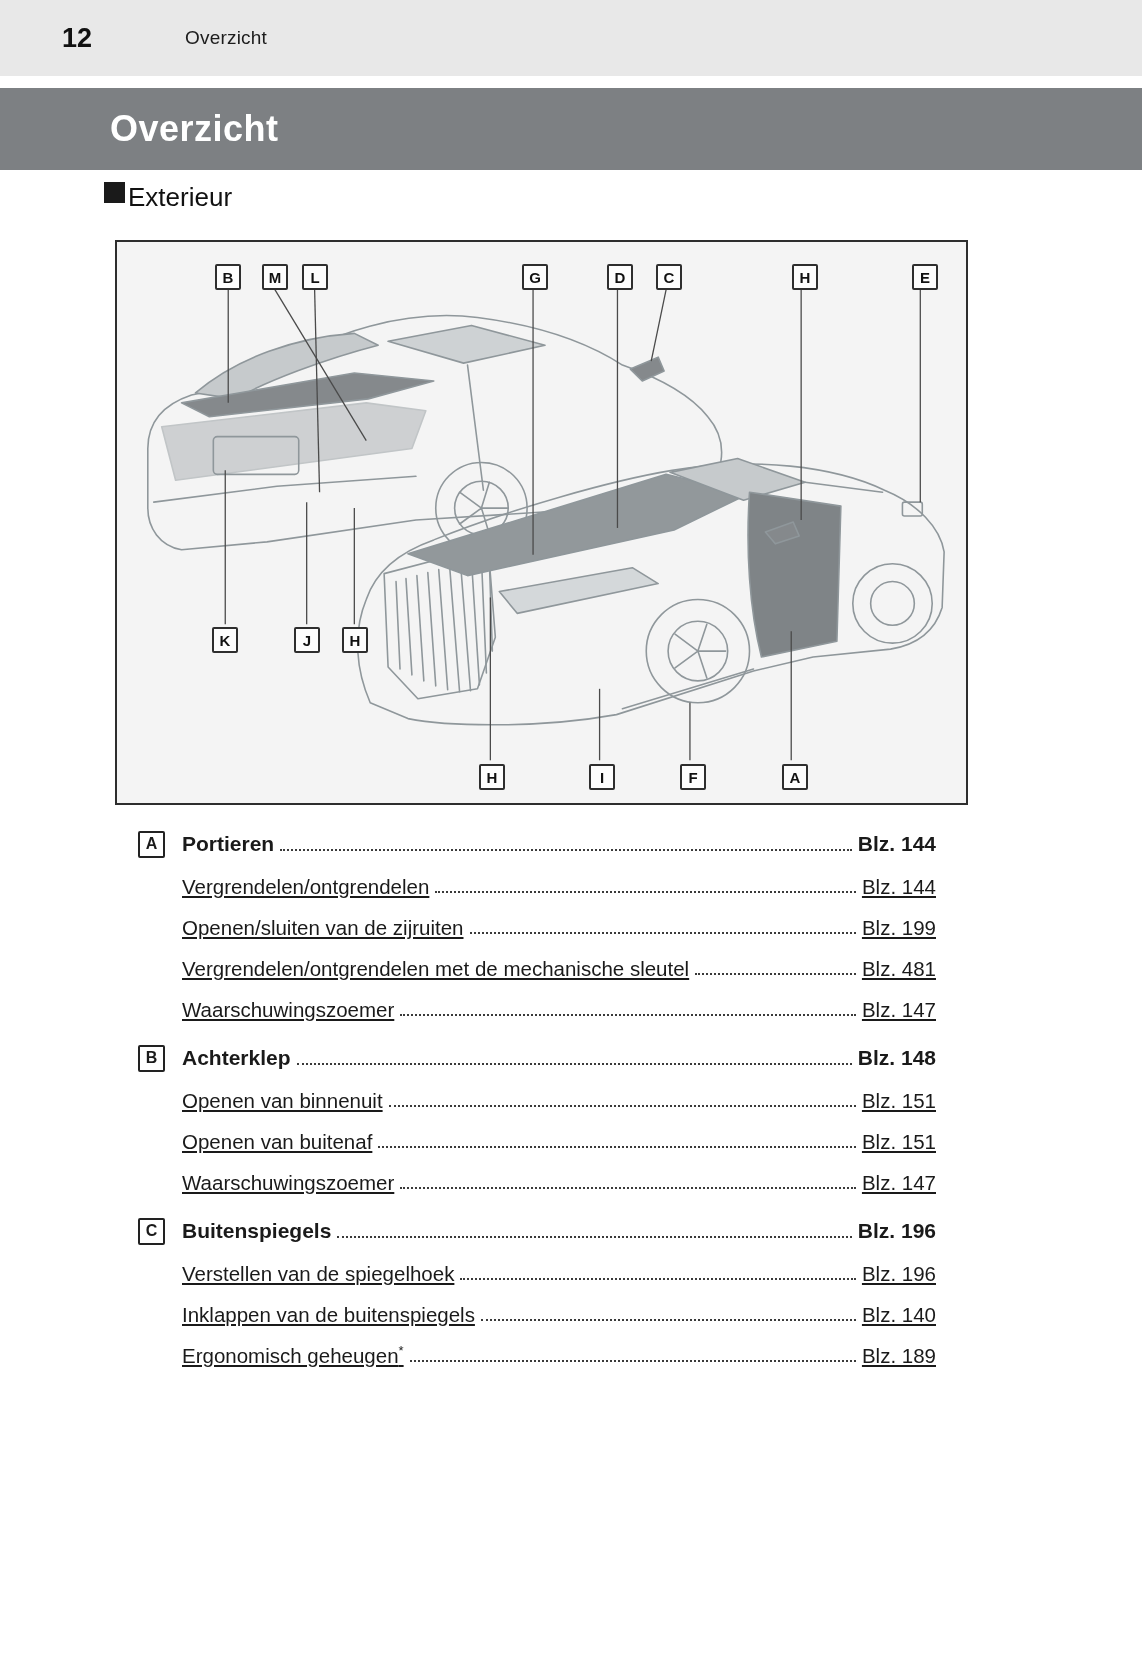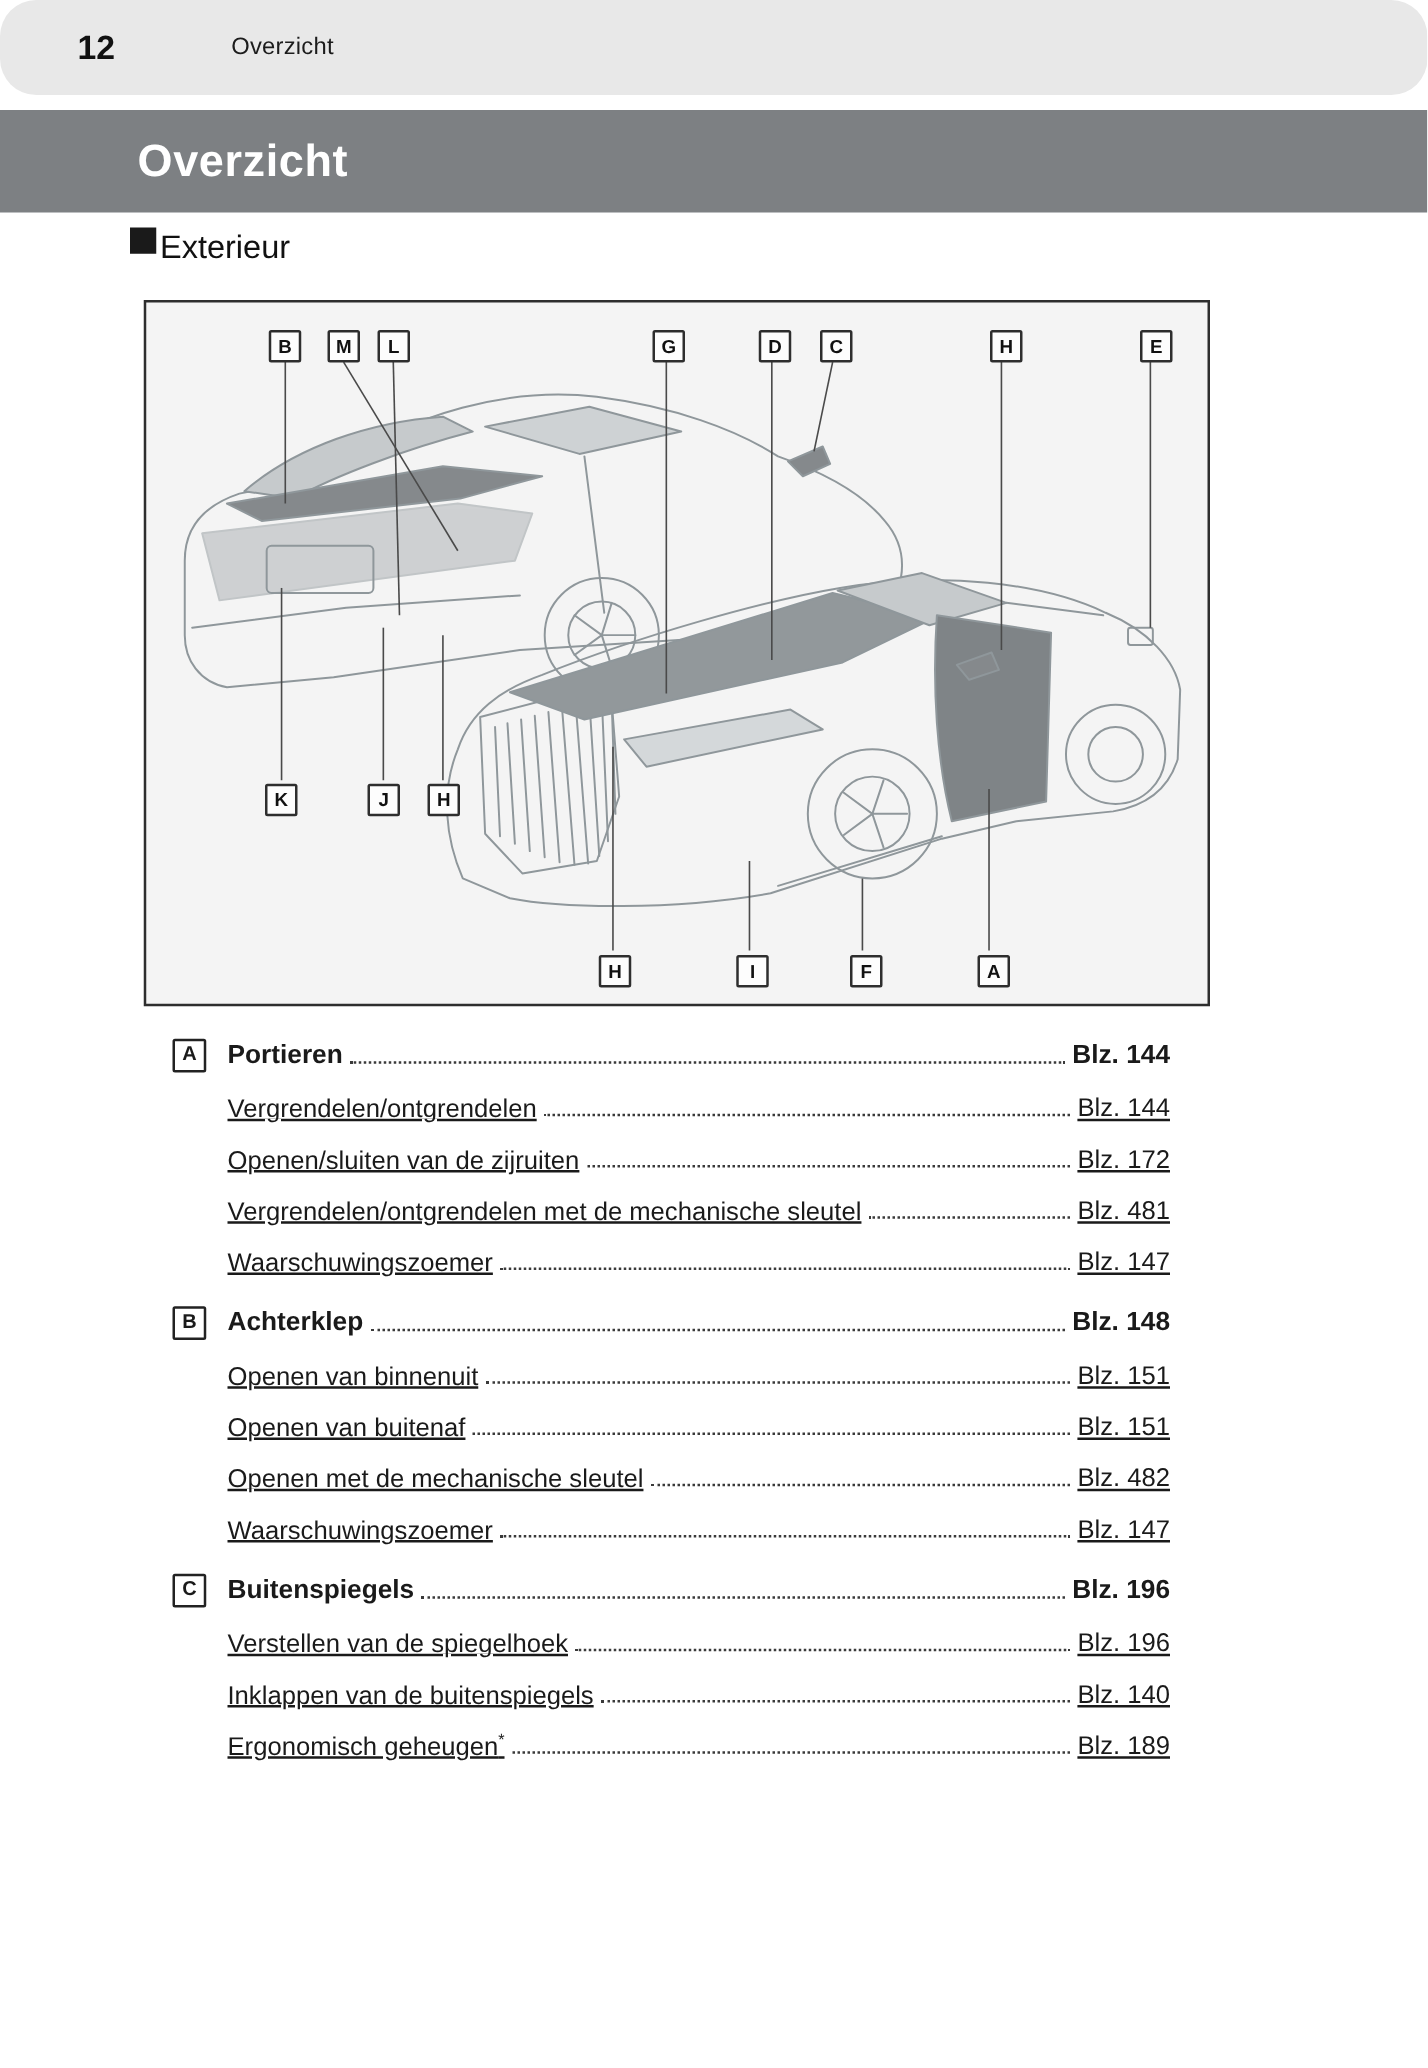--- a/index.html
+++ b/index.html
@@ -1,21 +1,21 @@
 <!DOCTYPE html>
 <html><head>
 <meta charset="utf-8">
 <style>
   * { margin:0; padding:0; box-sizing:border-box; }
   html,body { background:#ffffff; }
   body { font-family:"Liberation Sans", sans-serif; color:#1a1a1a; }
   .page { position:relative; width:1142px; height:1654px; margin:0 auto; background:#ffffff; overflow:hidden; }
 
   
-  .topbar { position:absolute; left:0; top:0; width:100%; height:76px; background:#e8e8e8;border-radius:29px; }
+  .topbar { position:absolute; left:0; top:0; width:100%; height:76px; background:#e8e8e8; }
   .pagenum { position:absolute; left:62px; top:0; line-height:76px; font-size:27px; font-weight:700; color:#111; }
   .running { position:absolute; left:185px; top:0; line-height:76px; font-size:19px; color:#1c1c1c; letter-spacing:.2px; }
 
   
   .banner { position:absolute; left:0; top:88px; width:100%; height:82px; background:#7d8083; }
   .banner-title { position:absolute; left:110px; top:0; line-height:82px; font-size:36px; font-weight:700; color:#ffffff; letter-spacing:.5px; }
 
   
   .section-head { position:absolute; left:104px; top:182px; height:36px; display:flex; font-size:26px; color:#111; }
   .sq { display:inline-block; width:21px; height:21px; background:#1a1a1a; margin-right:3px; }
@@ -141,21 +141,21 @@
       <span class="gpage">Blz. 144</span>
     </div>
     <div class="srow">
       <span class="slabel"><span>Vergrendelen/ontgrendelen</span><sup></sup></span>
       <span class="leader"></span>
       <span class="spage">Blz. 144</span>
     </div>
     <div class="srow">
       <span class="slabel"><span>Openen/sluiten van de zijruiten</span><sup></sup></span>
       <span class="leader"></span>
-      <span class="spage">Blz. 172</span>
+      <span class="spage">Blz. 199</span>
     </div>
     <div class="srow">
       <span class="slabel"><span>Vergrendelen/ontgrendelen met de mechanische sleutel</span><sup></sup></span>
       <span class="leader"></span>
       <span class="spage">Blz. 481</span>
     </div>
     <div class="srow">
       <span class="slabel"><span>Waarschuwingszoemer</span><sup></sup></span>
       <span class="leader"></span>
       <span class="spage">Blz. 147</span>
@@ -171,25 +171,20 @@
       <span class="slabel"><span>Openen van binnenuit</span><sup></sup></span>
       <span class="leader"></span>
       <span class="spage">Blz. 151</span>
     </div>
     <div class="srow">
       <span class="slabel"><span>Openen van buitenaf</span><sup></sup></span>
       <span class="leader"></span>
       <span class="spage">Blz. 151</span>
     </div>
     <div class="srow">
-      <span class="slabel"><span>Openen met de mechanische sleutel</span><sup></sup></span>
-      <span class="leader"></span>
-      <span class="spage">Blz. 482</span>
-    </div>
-    <div class="srow">
       <span class="slabel"><span>Waarschuwingszoemer</span><sup></sup></span>
       <span class="leader"></span>
       <span class="spage">Blz. 147</span>
     </div>
 
     <div class="grow">
       <span class="keybox">C</span>
       <span class="gtitle">Buitenspiegels</span>
       <span class="leader"></span>
       <span class="gpage">Blz. 196</span>

